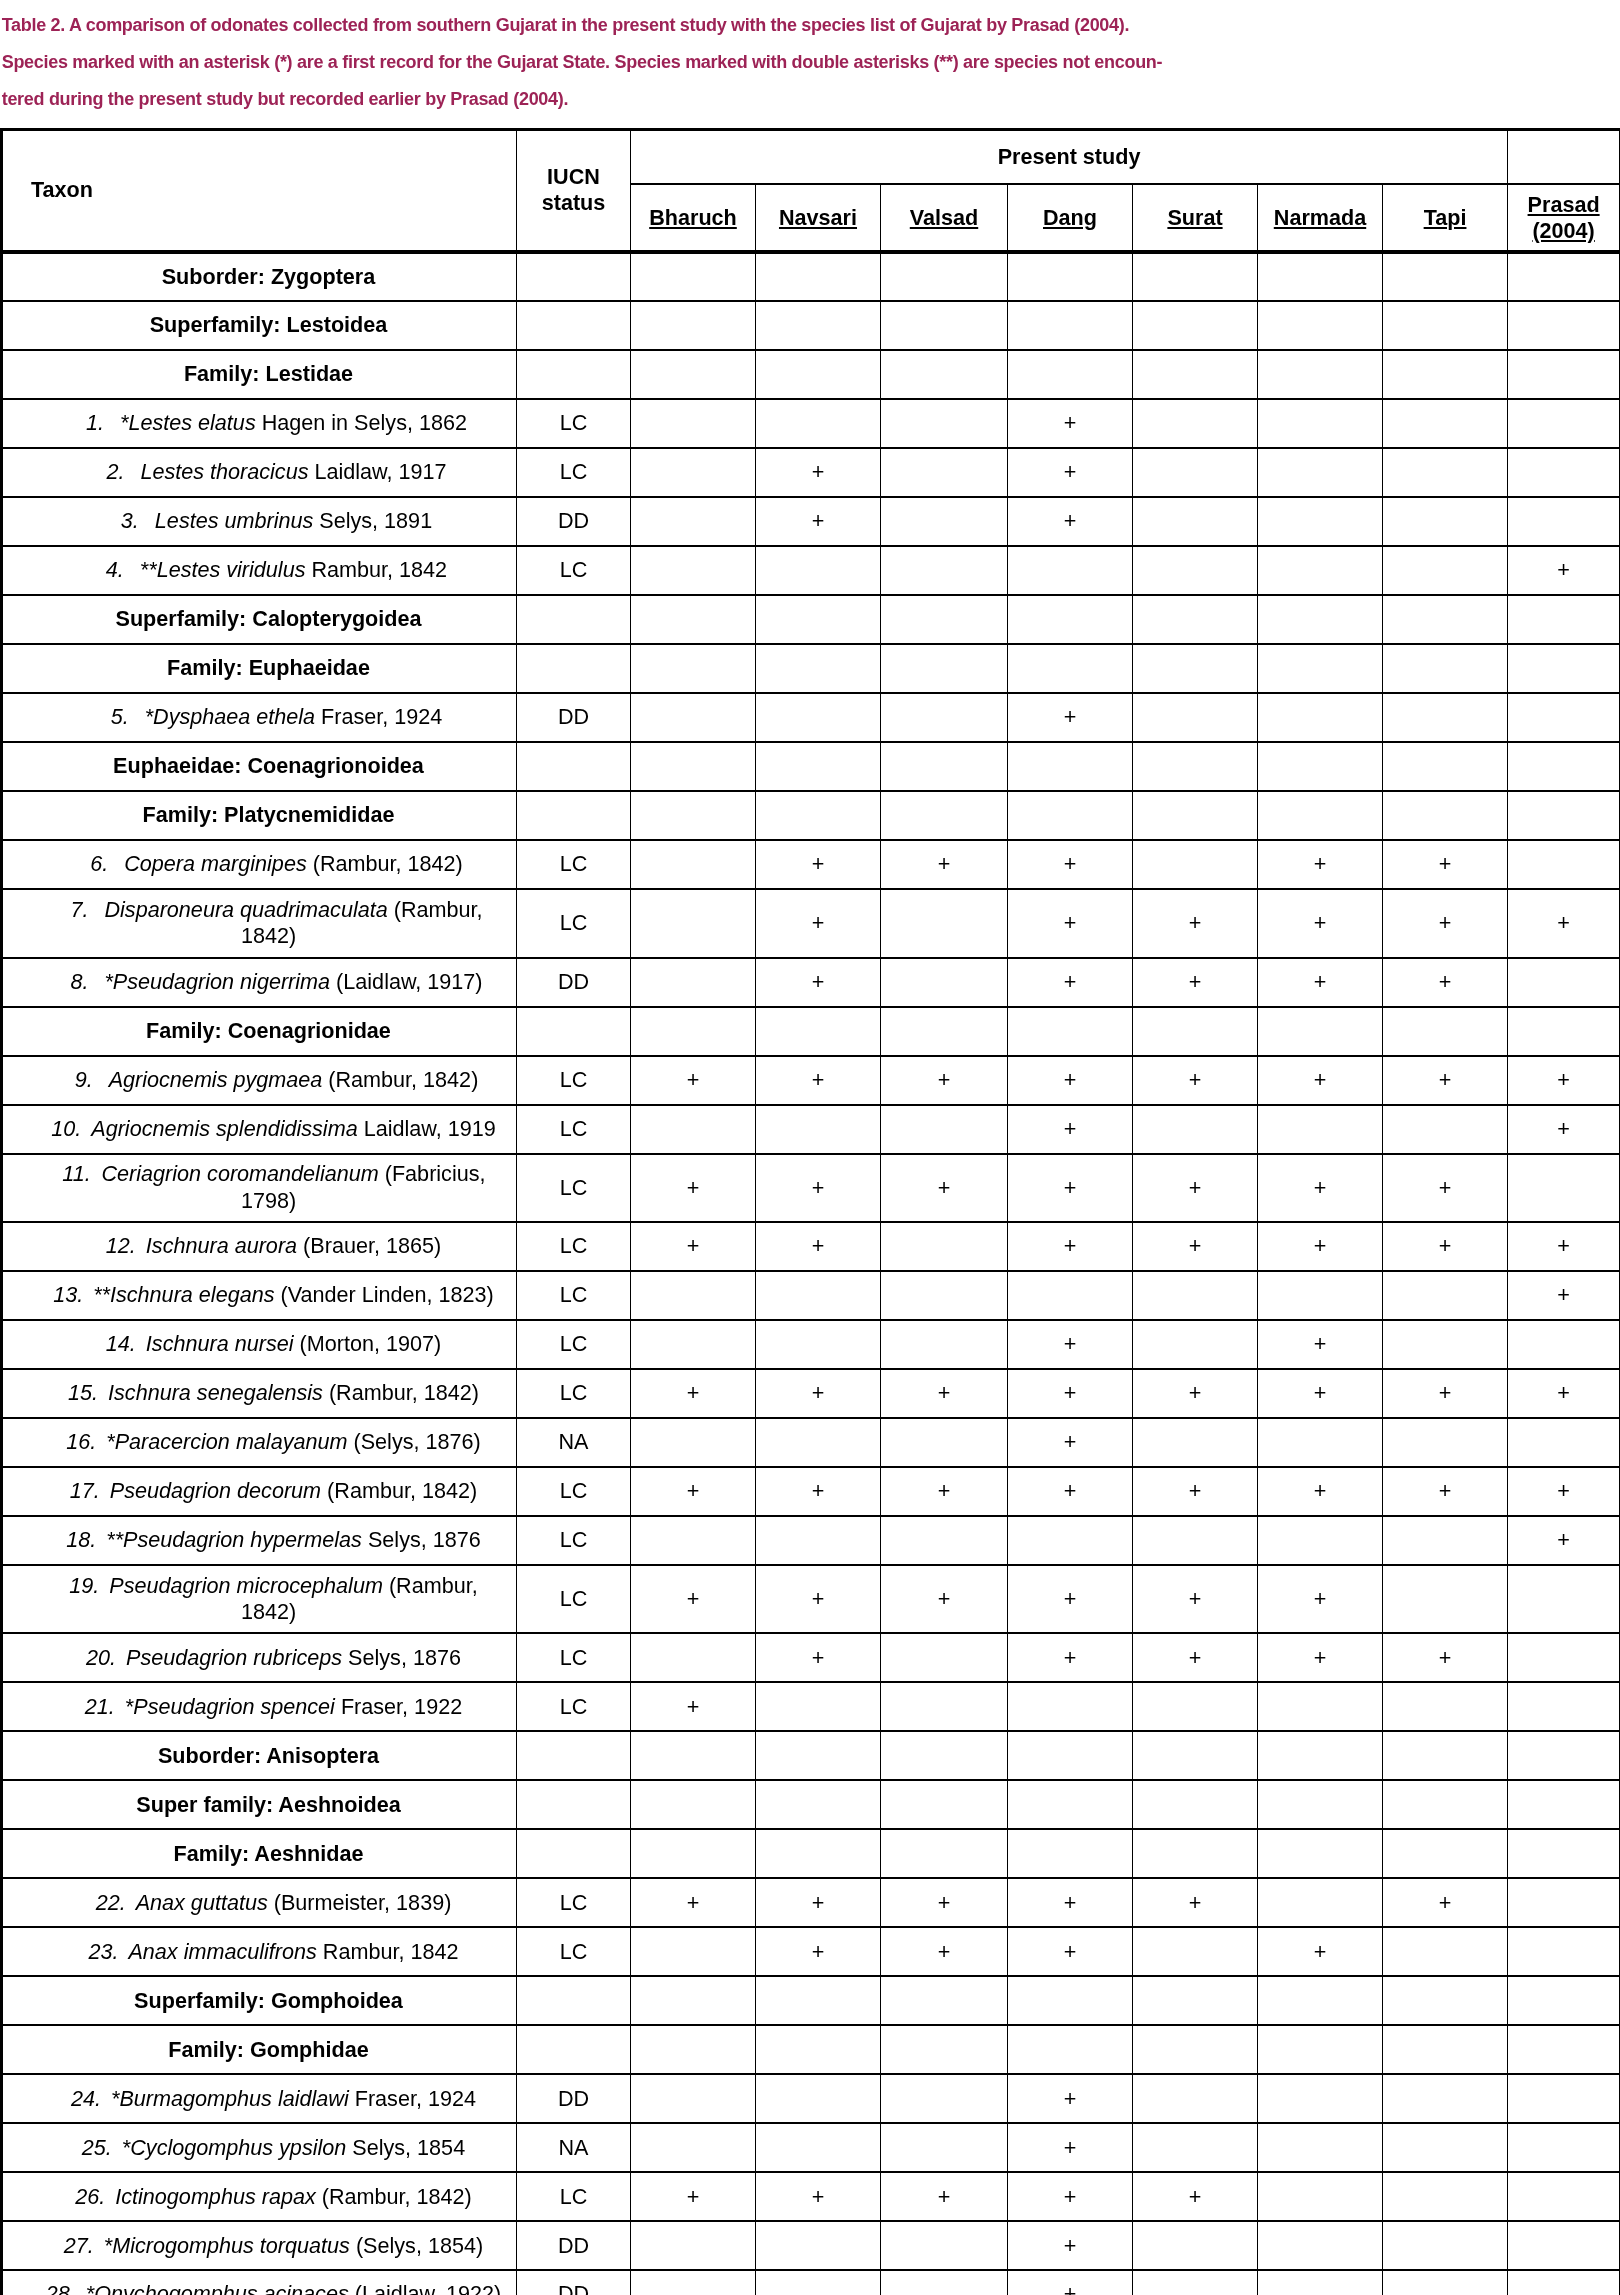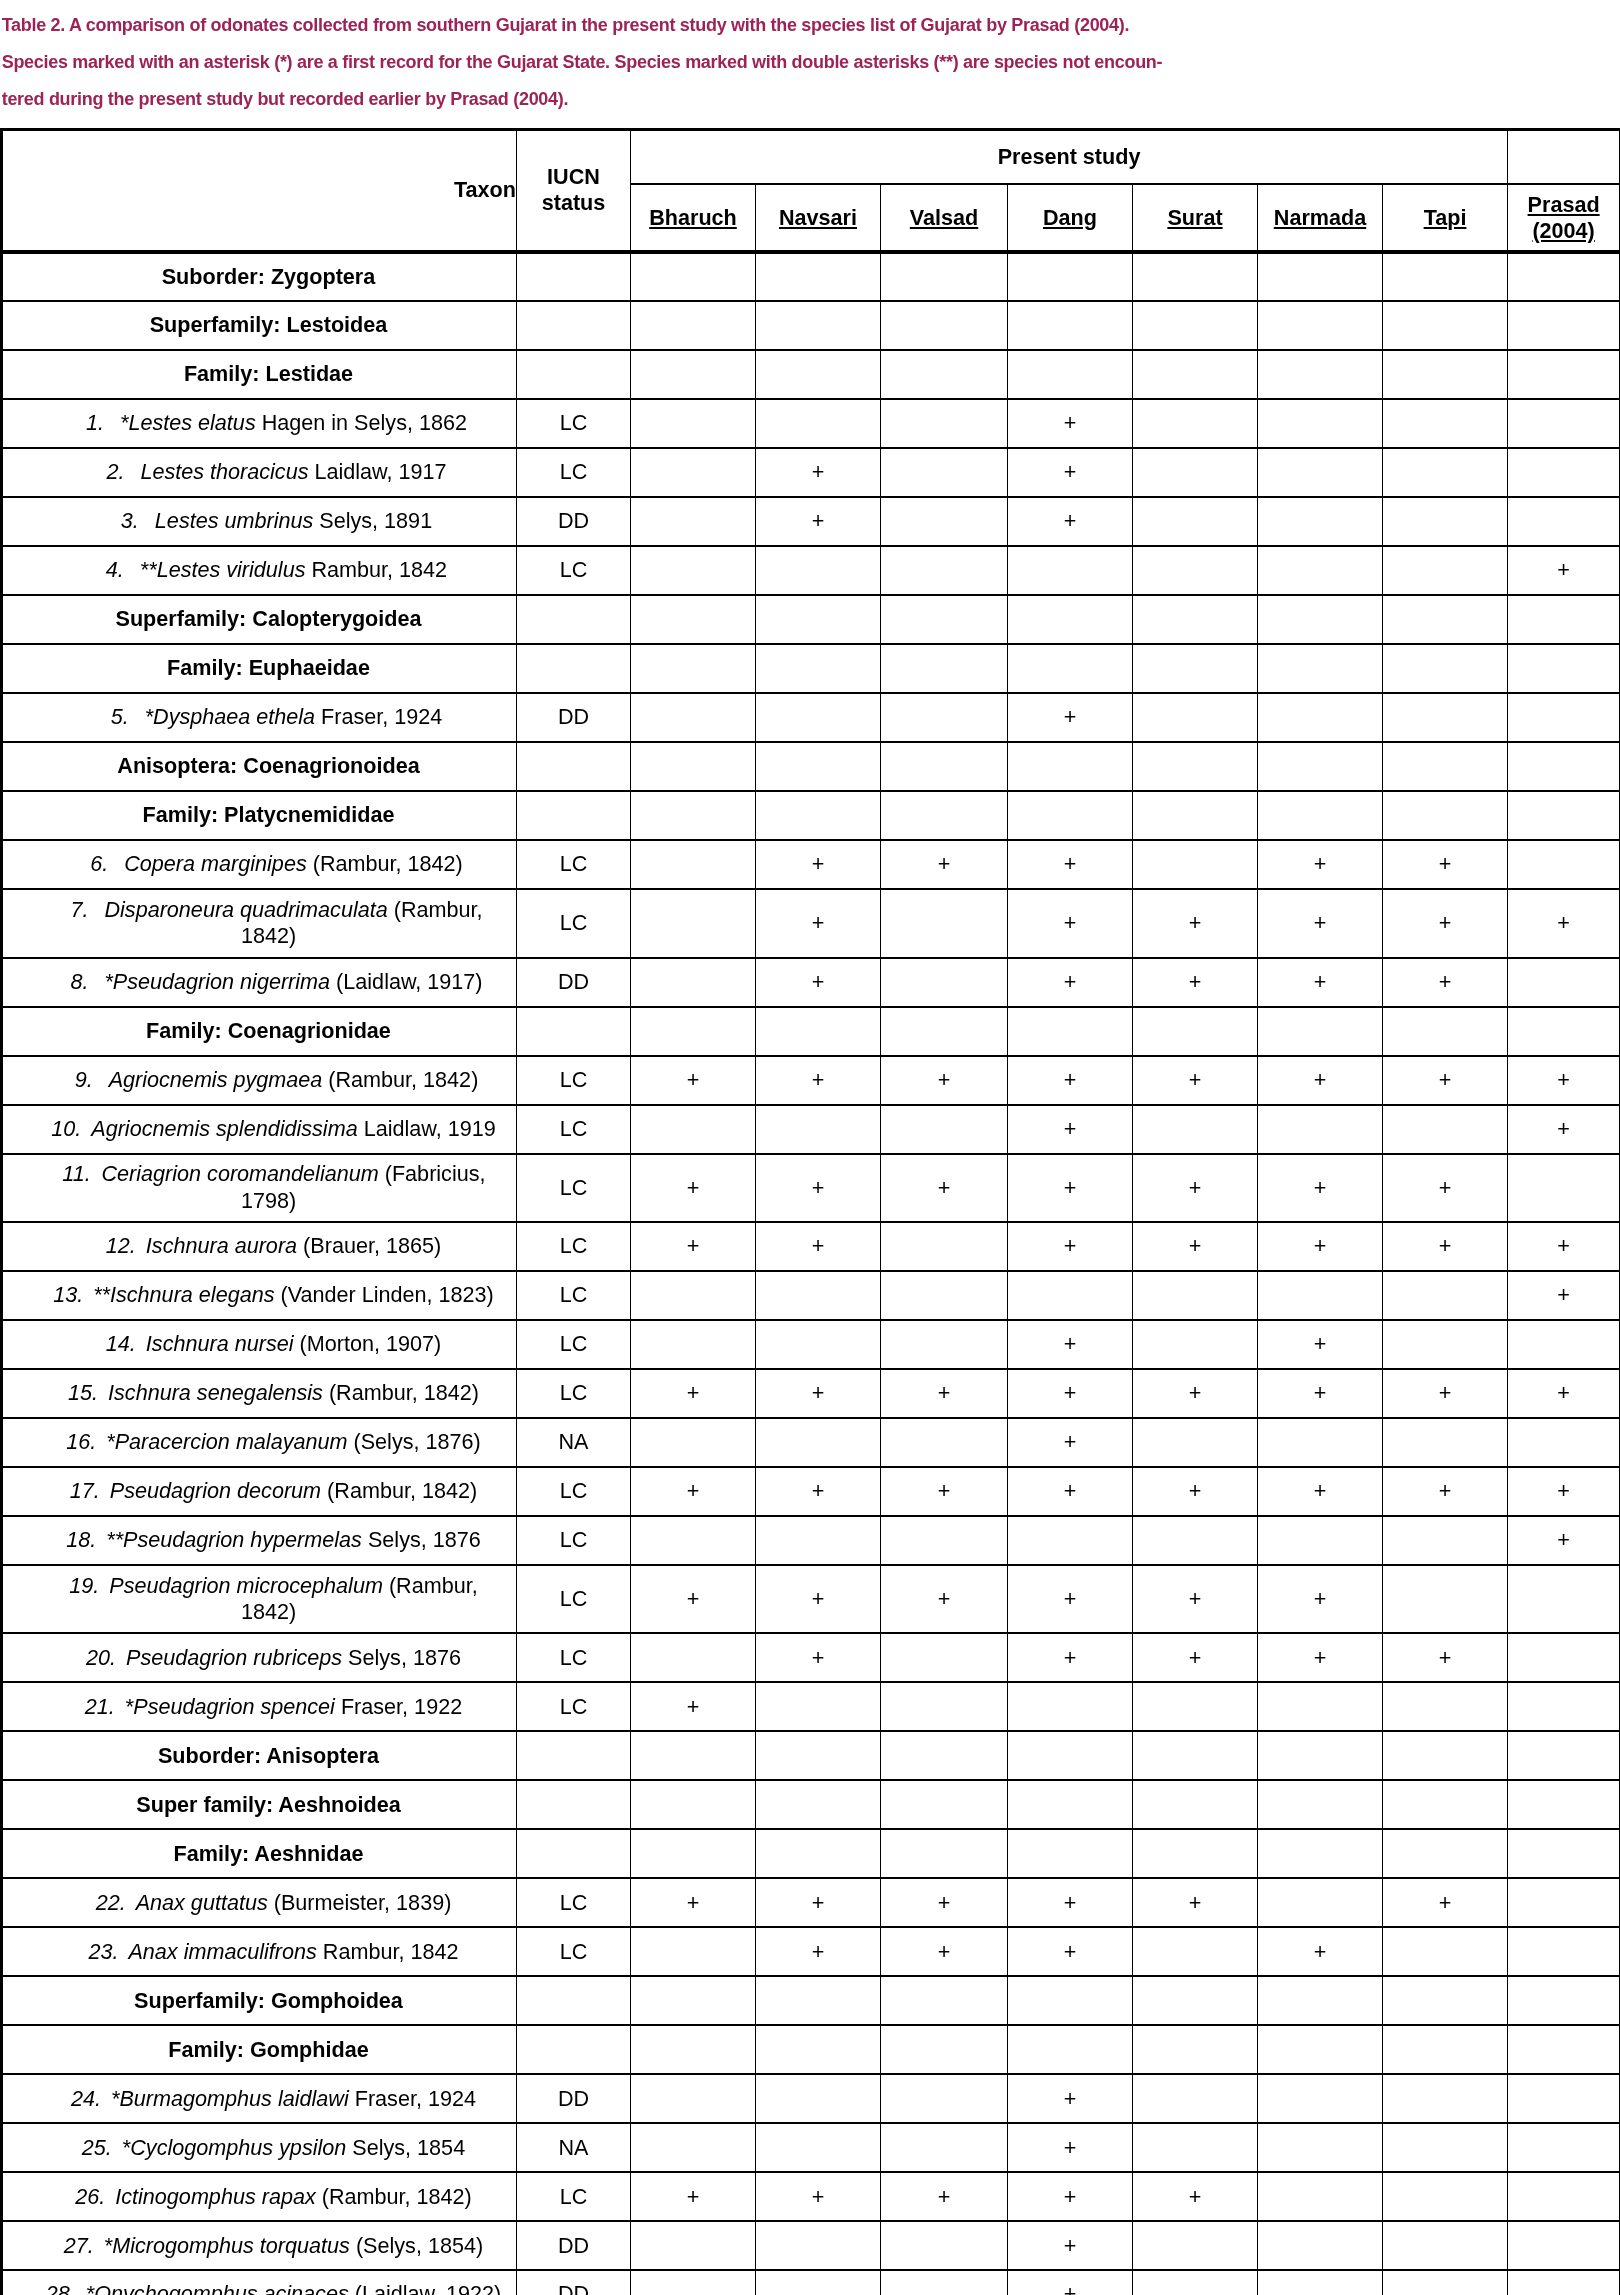--- a/index.html
+++ b/index.html
@@ -44,21 +44,21 @@
     overflow: hidden;
   }
   thead th {
     font-weight: bold;
     text-align: center;
     line-height: 26px;
   }
   thead tr.h1 { height: 55px; }
   thead tr.h2 { height: 65px; text-decoration: underline; }
   thead th.taxon-h {
-    text-align: right;
+    text-align: left;
     padding-left: 28px;
   }
   tbody tr:first-child td { border-top-width: 4.2px; }
   tbody tr { height: 49px; }
 
   td.taxon {
     text-align: center;
     padding-left: 28px;
     padding-right: 10px;
   }
@@ -229,21 +229,21 @@
         <td class="center"></td>
         <td class="center"></td>
         <td class="center"></td>
         <td class="center">+</td>
         <td class="center"></td>
         <td class="center"></td>
         <td class="center"></td>
         <td class="center"></td>
       </tr>
       <tr>
-        <td class="taxon group">Anisoptera: Coenagrionoidea</td>
+        <td class="taxon group">Euphaeidae: Coenagrionoidea</td>
         <td class="center"></td>
         <td class="center"></td>
         <td class="center"></td>
         <td class="center"></td>
         <td class="center"></td>
         <td class="center"></td>
         <td class="center"></td>
         <td class="center"></td>
         <td class="center"></td>
       </tr>

